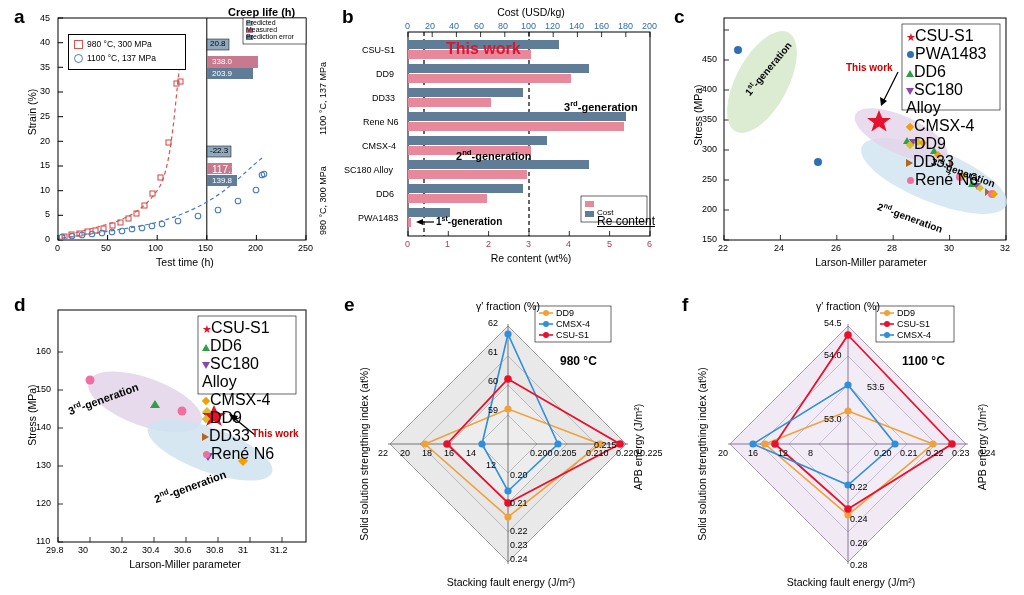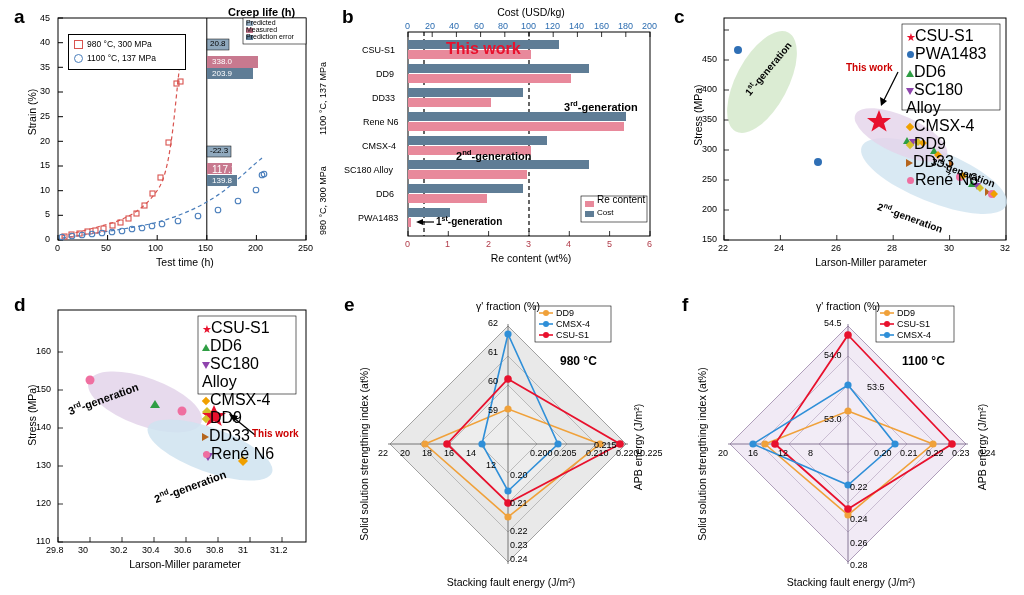--- a/index.html
+++ b/index.html
@@ -246,21 +246,21 @@
     <div class="tick" style="left:26px;top:141px;">CMSX-4</div>
     <div class="tick" style="left:8px;top:165px;">SC180 Alloy</div>
     <div class="tick" style="left:40px;top:189px;">DD6</div>
     <div class="tick" style="left:22px;top:213px;">PWA1483</div>
 
     <div class="anno" style="left:110px;top:40px;font-size:16px;color:#e8112d;">This work</div>
     <div class="anno" style="left:228px;top:99px;font-size:11px;"><span>3<sup style="font-size:0.7em">rd</sup>-generation</span></div>
     <div class="anno" style="left:120px;top:148px;font-size:11px;"><span>2<sup style="font-size:0.7em">nd</sup>-generation</span></div>
     <div class="anno" style="left:100px;top:215px;font-size:10px;"><span>1<sup style="font-size:0.7em">st</sup>-generation</span></div>
 
-    <div class="tick" style="left:261px;top:194px;font-size:10px;">Re content</div>
+    <div class="tick" style="left:261px;top:214px;font-size:12px;text-decoration:underline;">Re content</div>
     <div class="tick" style="left:261px;top:208px;font-size:8px;">Cost</div>
   </div>
 
   <div class="panel" style="left:666px;top:0;width:358px;height:290px;">
     <div class="plabel" style="left:8px;top:6px;">c</div>
 
     <svg width="358" height="290" style="position:absolute;left:0;top:0;">
       <rect x="58" y="18" width="282" height="222" fill="none" stroke="#000" stroke-width="1"></rect>
       <g stroke="#000" stroke-width="0.8">
         <line x1="58" y1="240" x2="63" y2="240"></line>

